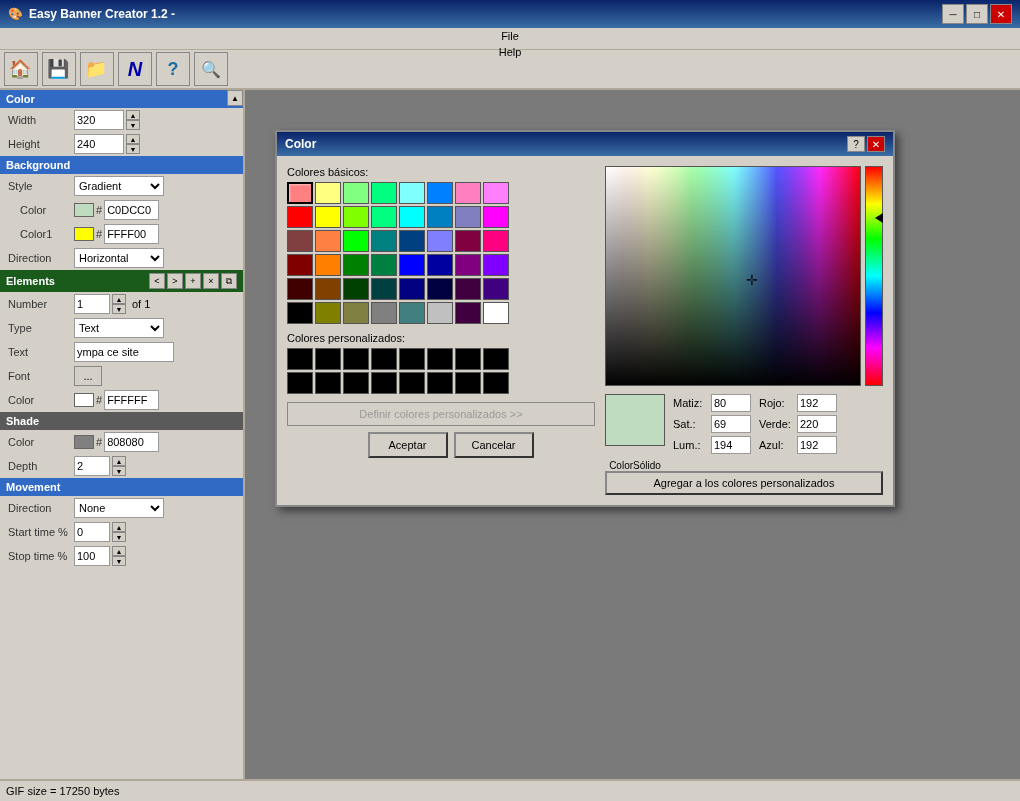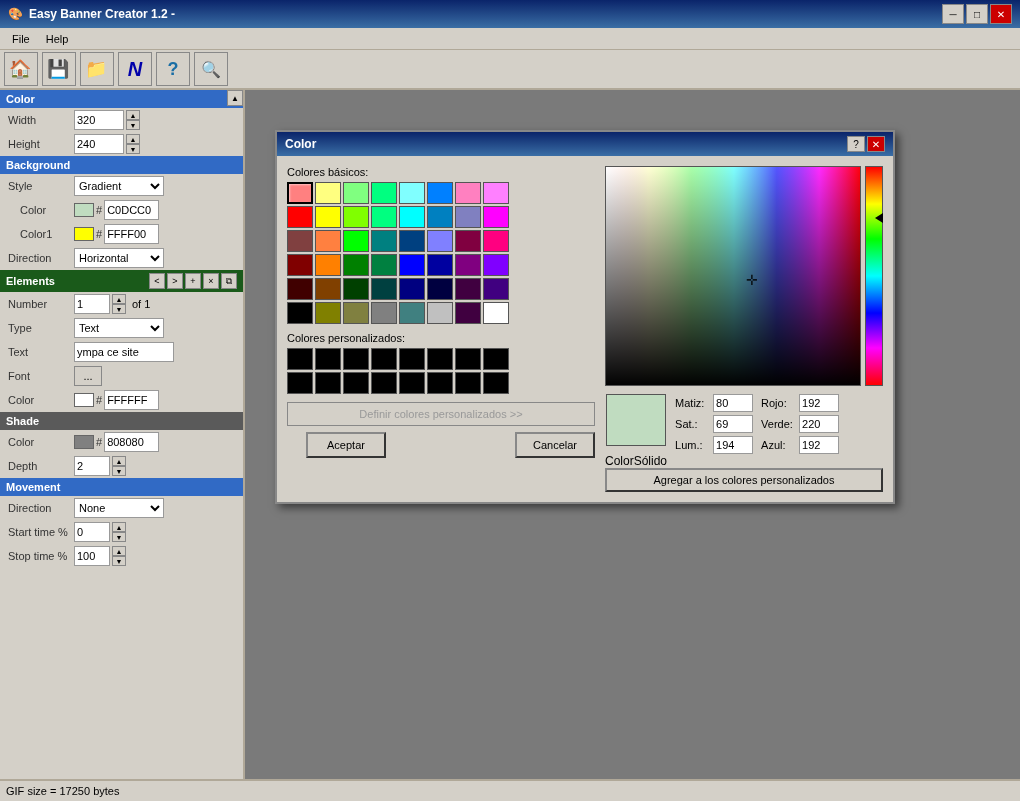--- a/index.html
+++ b/index.html
@@ -21,20 +21,21 @@
     .title-btn.close { background: #cc0000; color: white; }
 
     
     .menu-bar {
       background: #d4d0c8;
       height: 22px;
       display: flex;
       align-items: center;
       padding: 0 4px;
       border-bottom: 1px solid #b0a898;
+      flex-direction: column;
     }
     .menu-item { padding: 2px 8px; font-size: 11px; cursor: pointer; }
 
     
     .toolbar {
       background: #d4d0c8;
       height: 40px;
       display: flex;
       align-items: center;
       padding: 2px 4px;
@@ -179,21 +180,21 @@
       width: 100%;
       height: 24px;
       background: #d4d0c8;
       border: 1px solid #888;
       font-size: 11px;
       cursor: pointer;
       margin-bottom: 6px;
     }
     .define-btn:disabled { color: #999; }
 
-    .dialog-buttons { display: flex; gap: 6px; justify-content: space-between; padding-left: 19px; }
+    .dialog-buttons { display: flex; gap: 6px; justify-content: center; padding-left: 19px; }
     .dialog-btn {
       width: 80px; height: 26px;
       background: #d4d0c8;
       border: 2px outset #888;
       font-size: 11px;
       cursor: pointer;
     }
     .value-row { display: flex; align-items: center; gap: 3px; font-size: 11px; }
     .value-label { width: 35px; }
     .value-input { width: 40px; height: 18px; border: 1px solid #999; background: white; font-size: 11px; padding: 0 2px; }
@@ -545,21 +546,21 @@
                   #ff00ff 83%,
                   #ff0000 100%);">
 
                 <div style="position:absolute; right:-1px; top:46px; width:0; height:0; border-top:5px solid transparent; border-bottom:5px solid transparent; border-right:8px solid #000;"></div>
               </div>
             </div>
 
             <div style="display:flex; gap:8px; margin-top:8px; align-items:flex-start;">
               <div style="display:flex; flex-direction:column; align-items:center;">
                 <div style="width:60px; height:52px; background:#C0DCC0; border:1px solid #555;"></div>
-                <div style="font-size:12px; margin-top:8px; text-align:left;">ColorSólido</div>
+                <div style="font-size:10px; margin-top:14px; text-align:left;">ColorSólido</div>
               </div>
               <div style="display:flex; flex-direction:column; gap:3px;">
                 <div class="value-row">
                   <span class="value-label">Matiz:</span>
                   <input class="value-input" type="text" value="80" style="">
                 </div>
                 <div class="value-row">
                   <span class="value-label">Sat.:</span>
                   <input class="value-input" type="text" value="69" style="">
                 </div>

